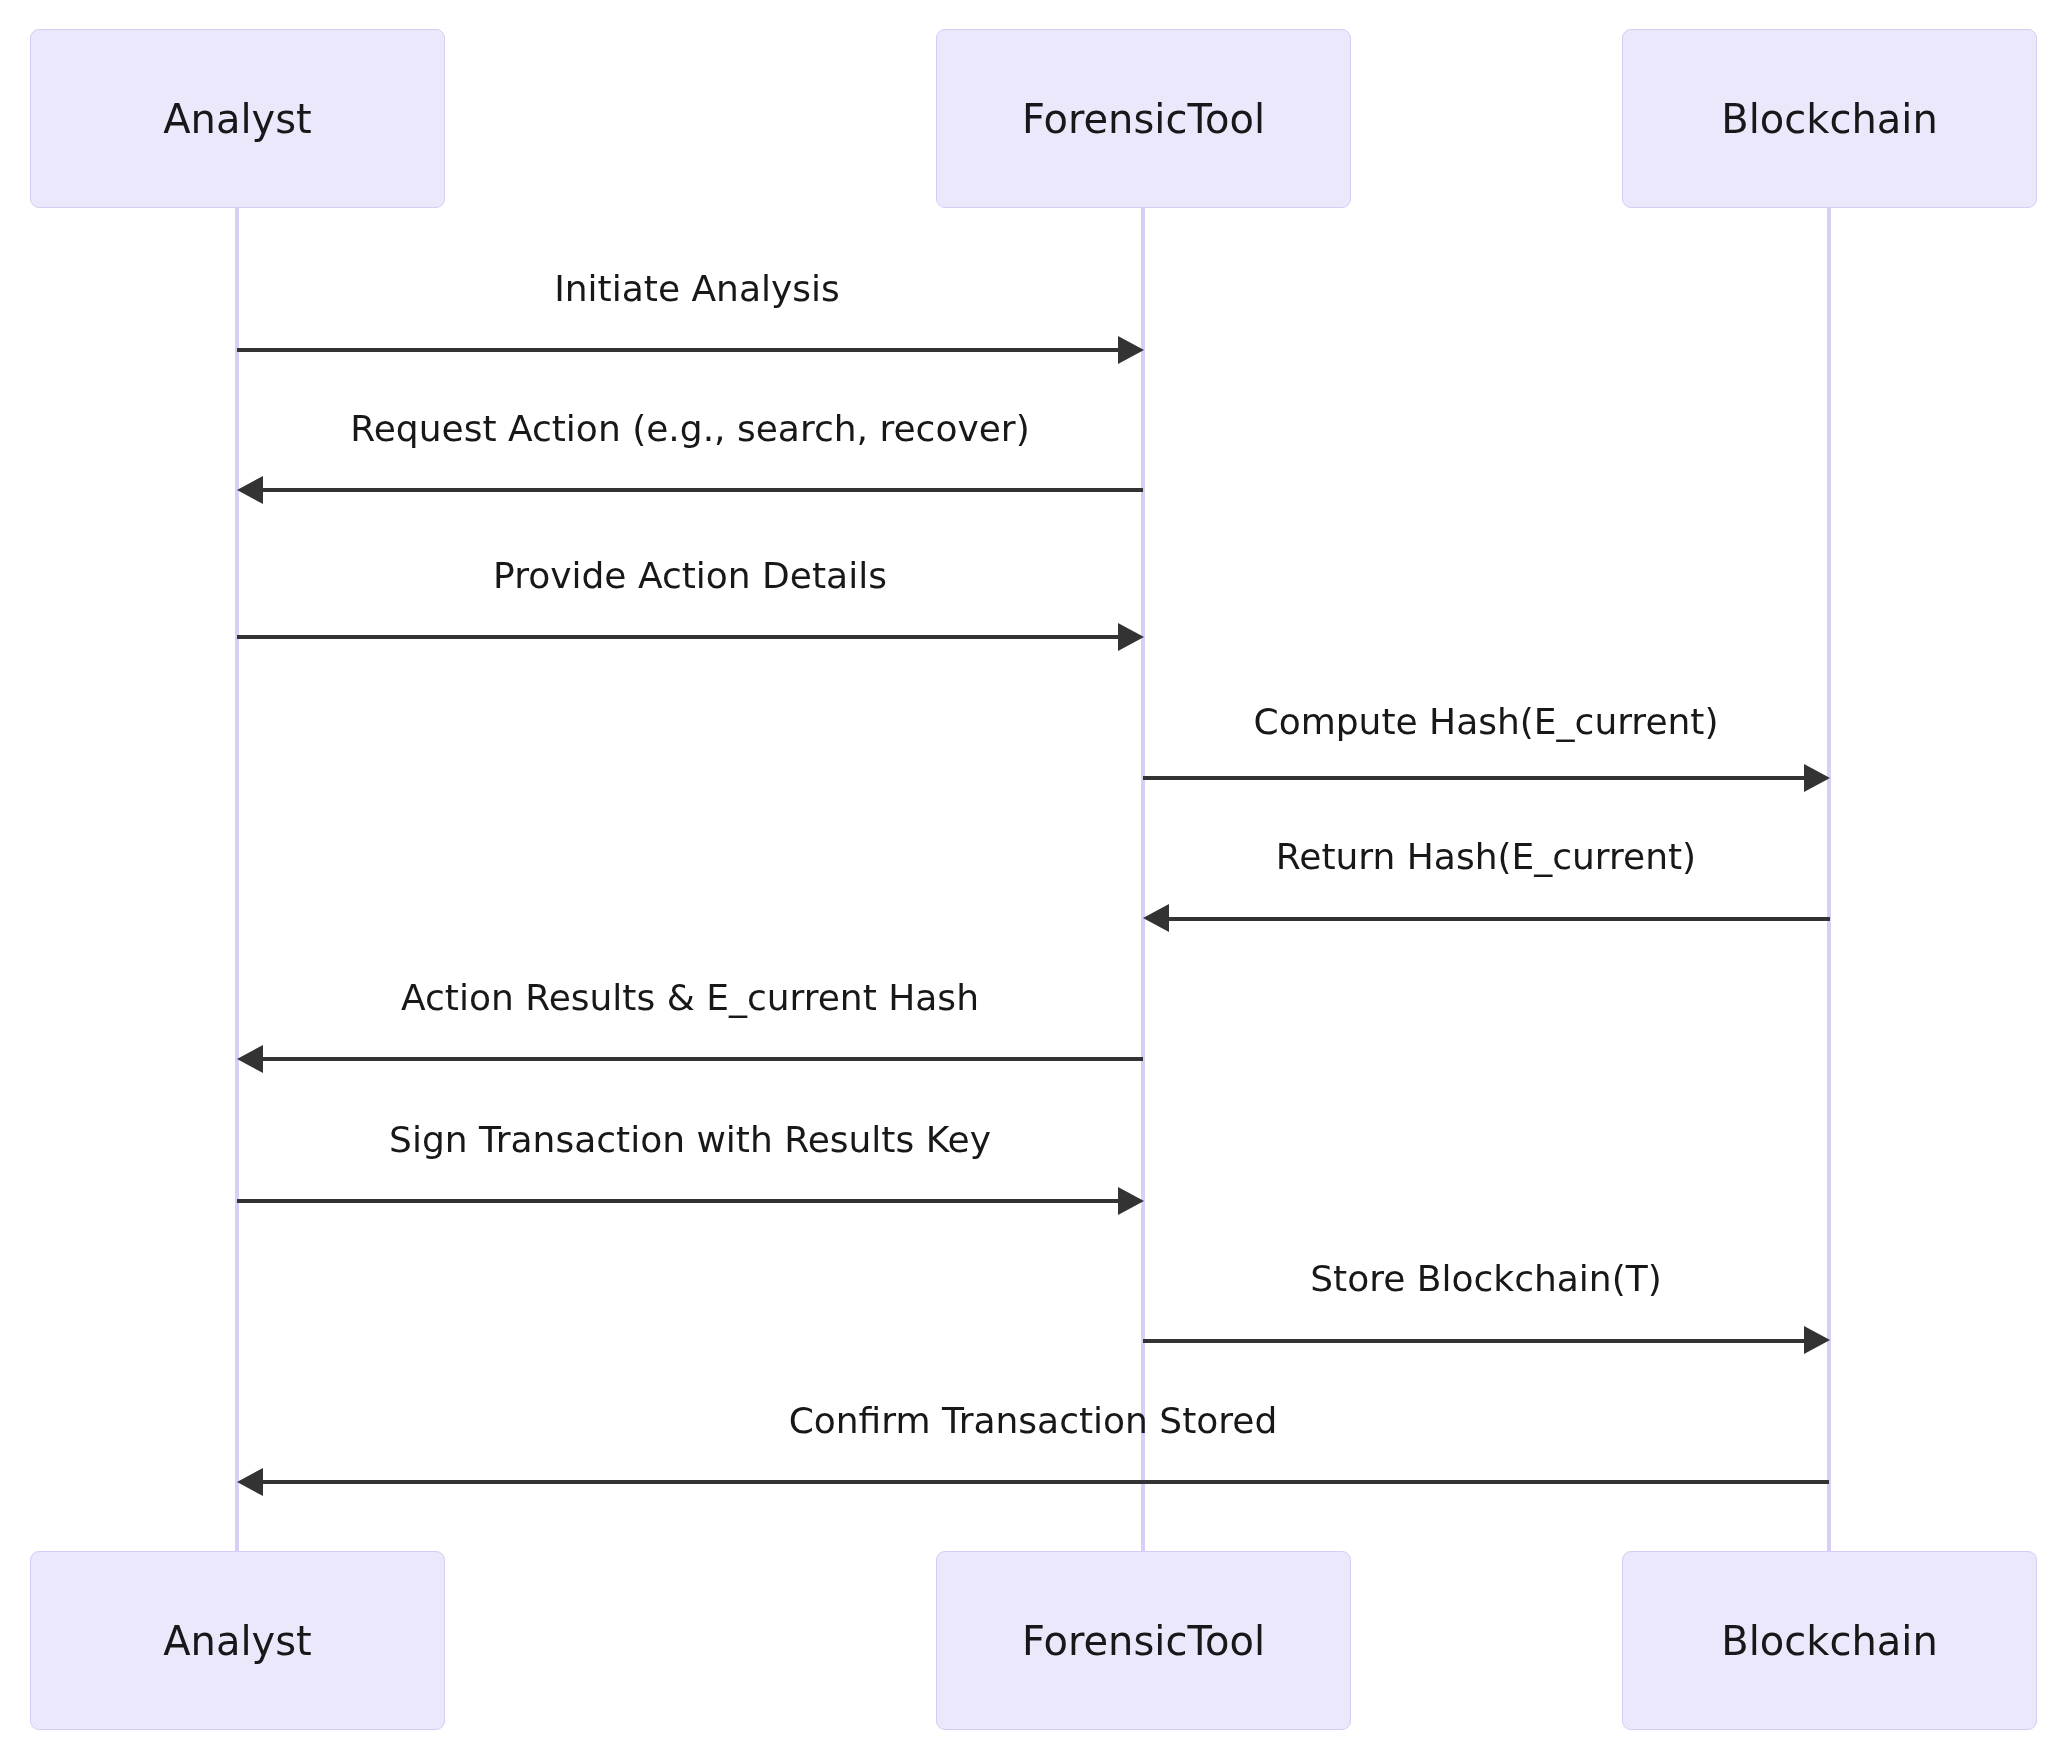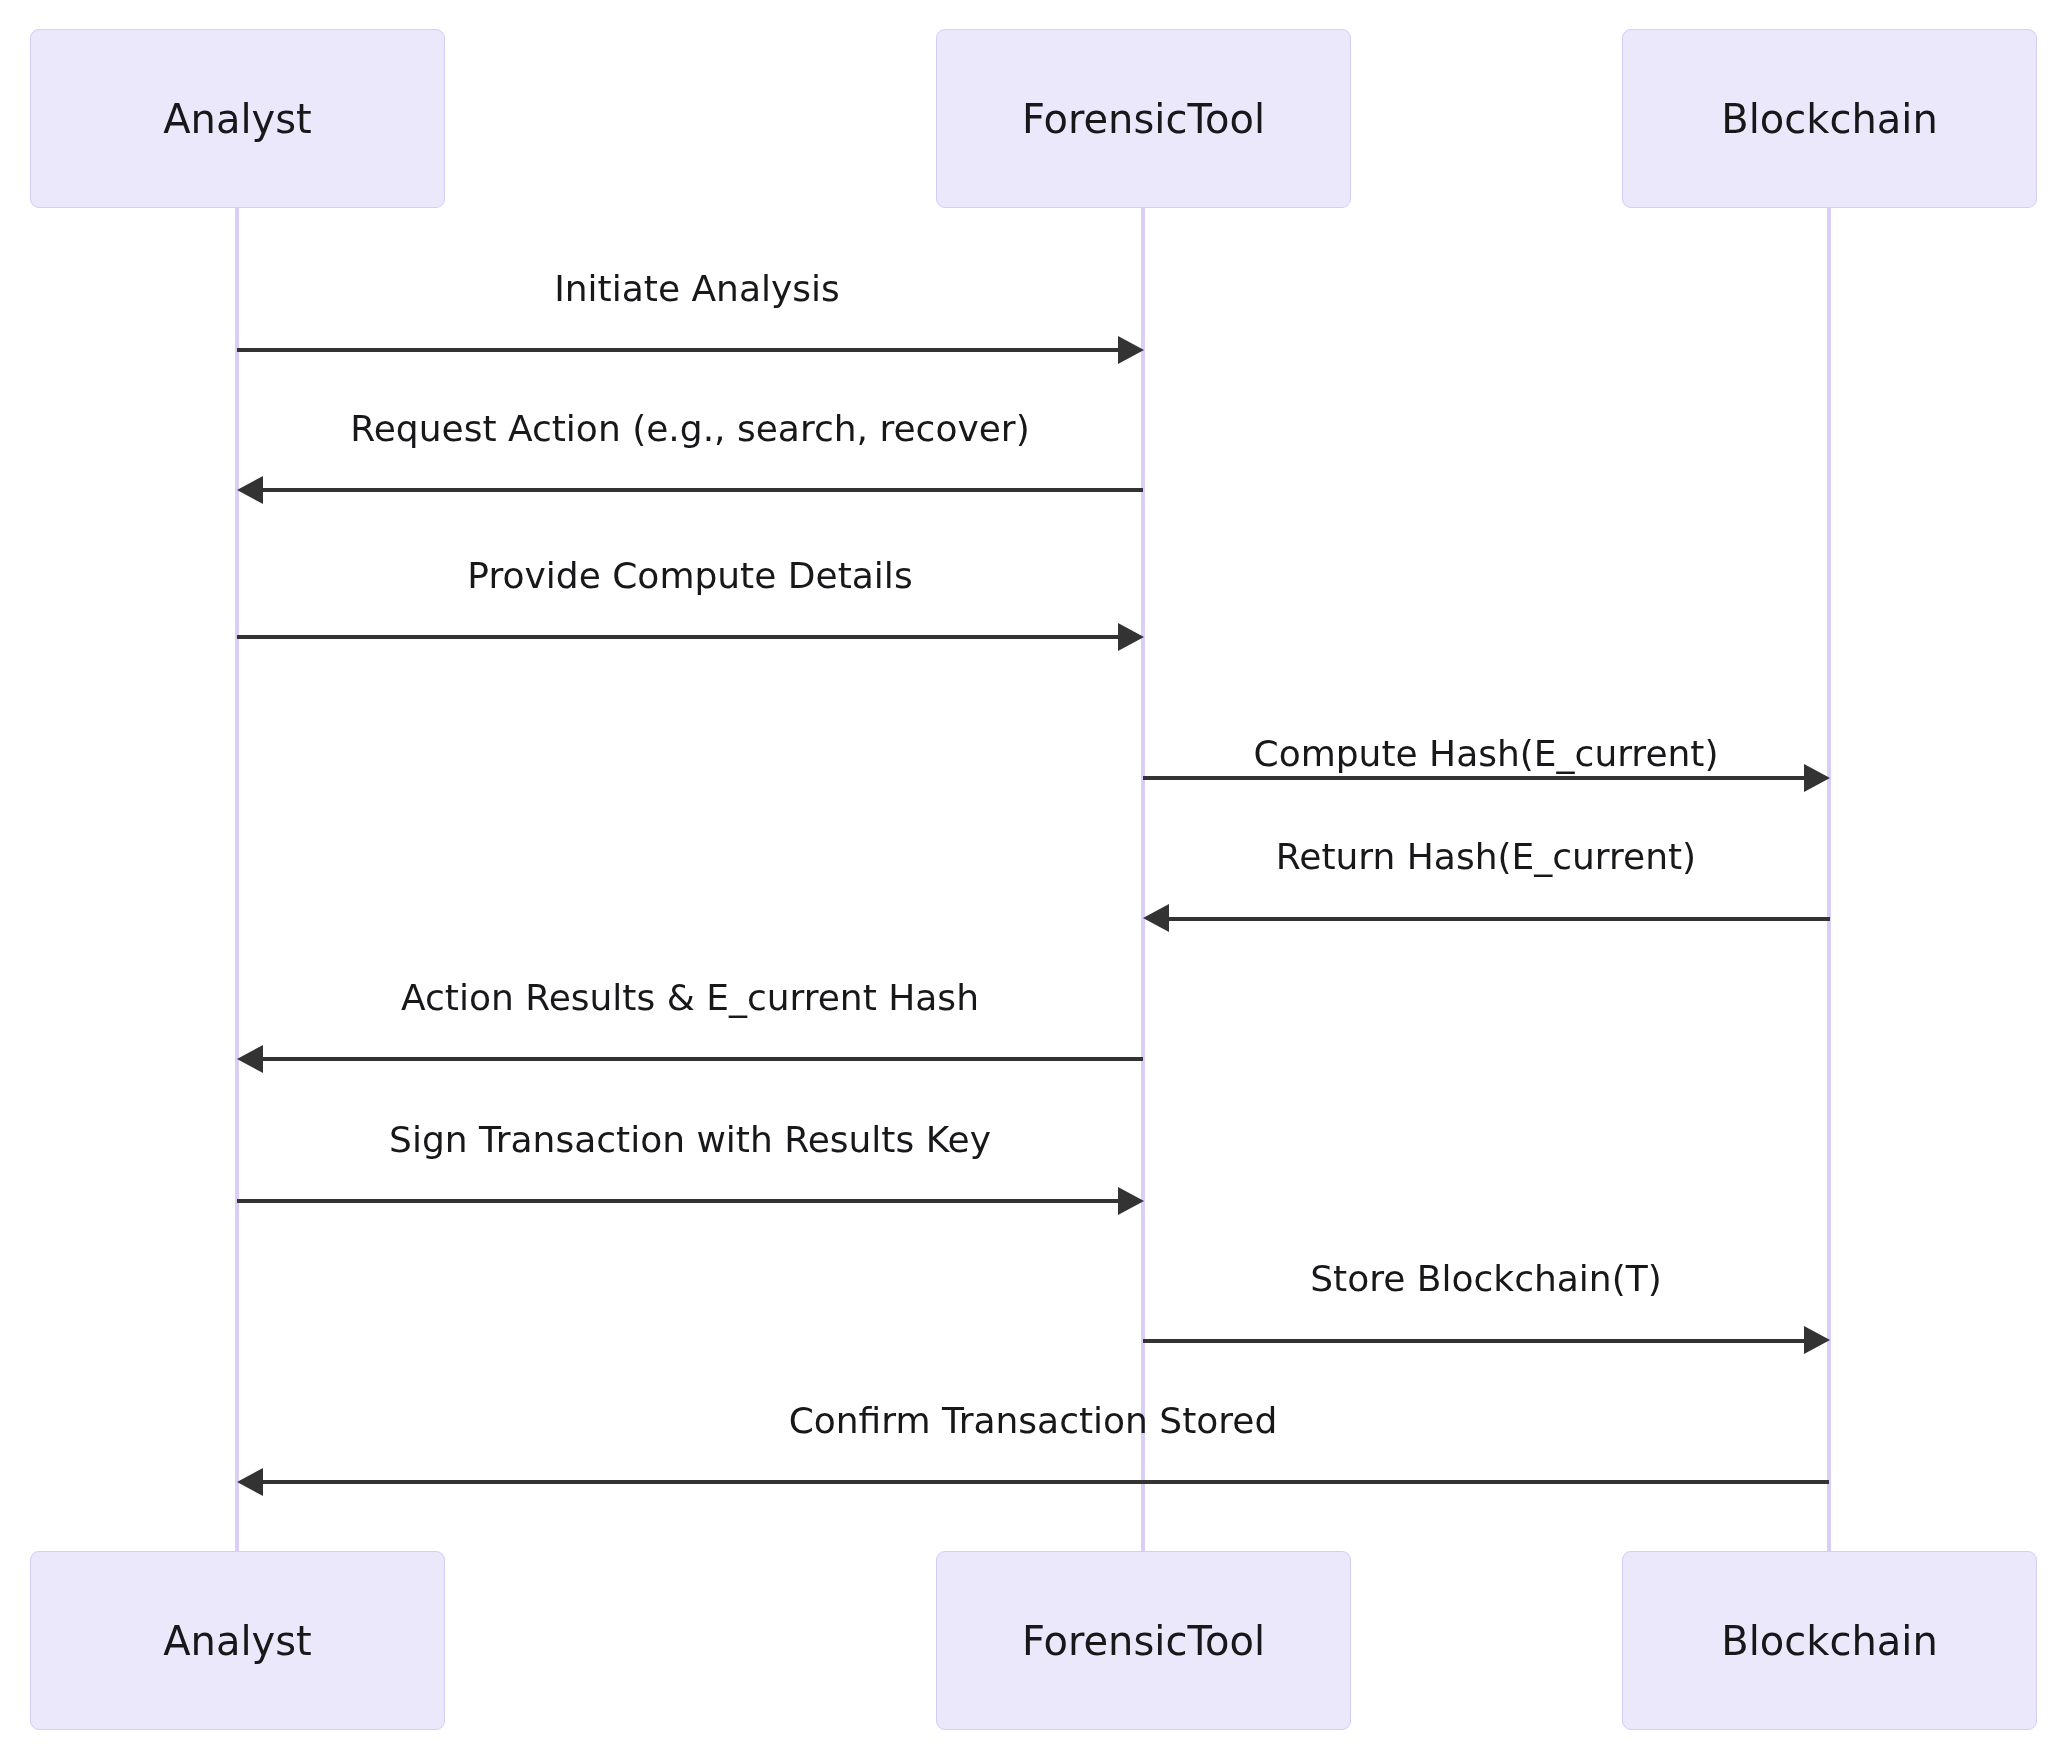--- a/index.html
+++ b/index.html
@@ -102,27 +102,27 @@
     <div class="msg-head right" style="left:1118px; top:336px;"></div>
   </div>
 
   <div>
     <div class="msg-label" style="left:690px; top:411px;text-align:right;">Request Action (e.g., search, recover)</div>
     <div class="msg-line" style="left:263px; top:488px; width:880px;"></div>
     <div class="msg-head left" style="left:237px; top:476px;"></div>
   </div>
 
   <div>
-    <div class="msg-label" style="left:690px; top:558px;">Provide Compute Details</div>
+    <div class="msg-label" style="left:690px; top:558px;">Provide Action Details</div>
     <div class="msg-line" style="left:237px; top:635px; width:881px;"></div>
     <div class="msg-head right" style="left:1118px; top:623px;"></div>
   </div>
 
   <div>
-    <div class="msg-label" style="left:1486px; top:736px;">Compute Hash(E_current)</div>
+    <div class="msg-label" style="left:1486px; top:704px;">Compute Hash(E_current)</div>
     <div class="msg-line" style="left:1143px; top:776px; width:661px;"></div>
     <div class="msg-head right" style="left:1804px; top:764px;"></div>
   </div>
 
   <div>
     <div class="msg-label" style="left:1486px; top:839px;">Return Hash(E_current)</div>
     <div class="msg-line" style="left:1169px; top:917px; width:661px;"></div>
     <div class="msg-head left" style="left:1143px; top:904px;"></div>
   </div>
 

